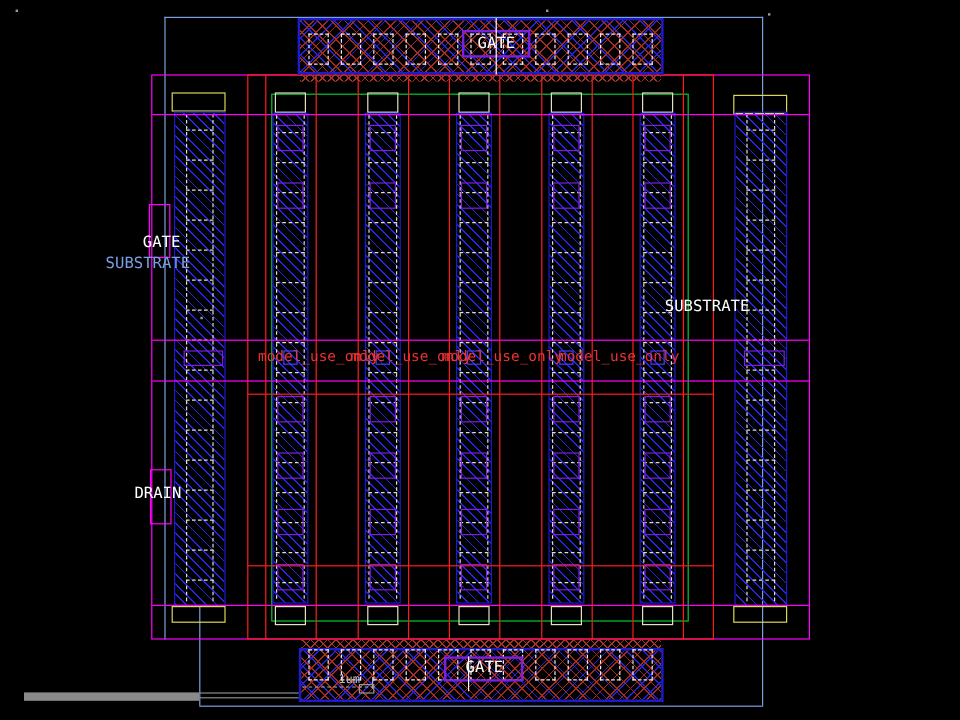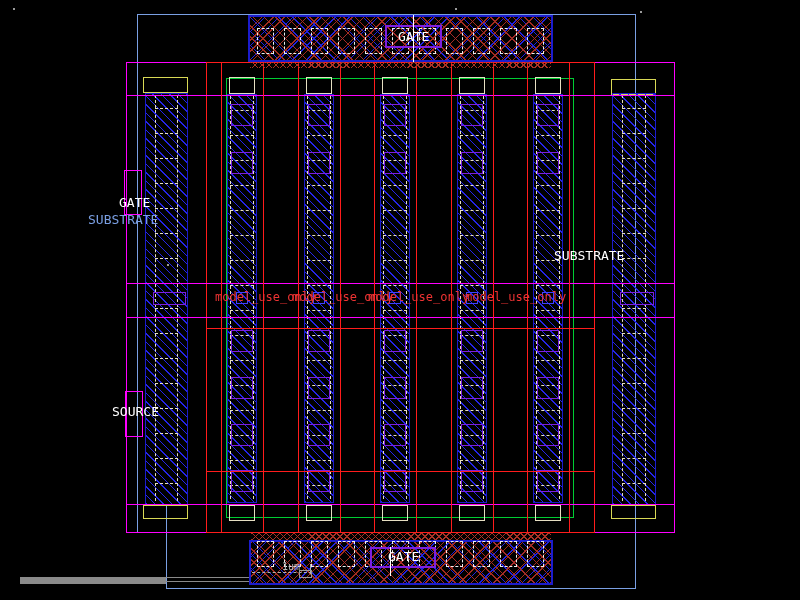--- a/index.html
+++ b/index.html
@@ -20,21 +20,21 @@
       repeating-linear-gradient(135deg,#a83326 0 1px,transparent 1px 5px);}
 </style>
 </head>
 <body>
 
 <div id="canvas">
   <span class="lbl" style="left:398px;top:30px;z-index:41">GATE</span>
   <span class="lbl" style="left:388px;top:550px;z-index:41">GATE</span>
   <span class="lbl" style="left:119px;top:196px">GATE</span>
   <span class="lbl" style="left:88px;top:213px;color:#7a9fe3">SUBSTRATE</span>
-  <span class="lbl" style="left:112px;top:405px">SOURCE</span>
+  <span class="lbl" style="left:112px;top:405px">DRAIN</span>
   <span class="lbl" style="left:554px;top:249px">SUBSTRATE</span>
   <span class="ruler-lbl" style="left:282px;top:561px;color:#b9b9b9">1um</span>
 <div class="abs" style="left: 137px; top: 14px; width: 499px; height: 0px; z-index: 2; border-top: 1px solid rgb(122, 159, 227);"></div>
     <div class="abs" style="left: 137px; top: 14px; width: 0px; height: 519px; z-index: 2; border-left: 1px solid rgb(122, 159, 227);"></div>
     <div class="abs" style="left: 635px; top: 14px; width: 0px; height: 574px; z-index: 2; border-left: 1px solid rgb(122, 159, 227);"></div>
     <div class="abs" style="left: 166px; top: 588px; width: 470px; height: 0px; z-index: 2; border-top: 1px solid rgb(122, 159, 227);"></div>
     <div class="abs" style="left: 166px; top: 504px; width: 0px; height: 84px; z-index: 2; border-left: 1px solid rgb(122, 159, 227);"></div>
     <div class="abs" style="left: 226px; top: 78px; width: 348px; height: 440px; z-index: 3; border: 1px solid rgb(0, 204, 51);"></div>
     <div class="abs" style="left: 126px; top: 62px; width: 549px; height: 471px; z-index: 4; border: 1px solid rgb(255, 0, 255);"></div>
     <div class="abs" style="left: 127px; top: 95px; width: 547px; height: 0px; z-index: 12; border-top: 1px solid rgb(255, 0, 255);"></div>

